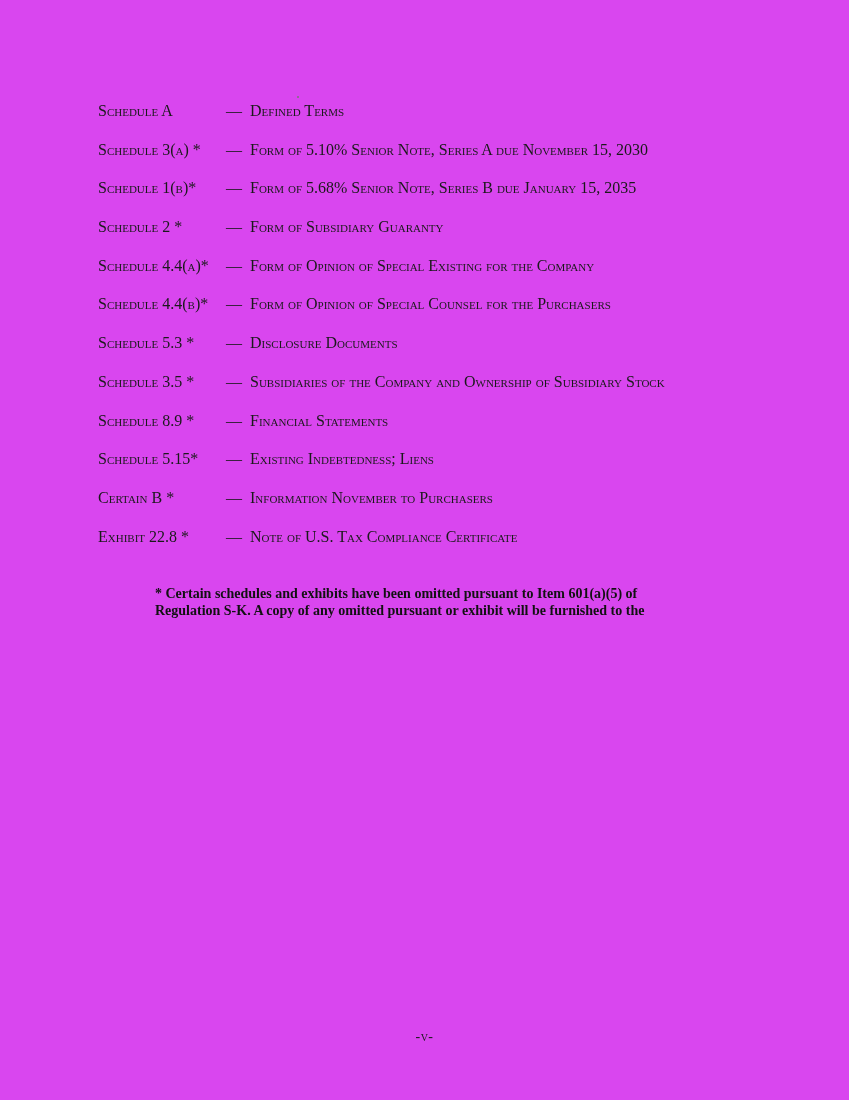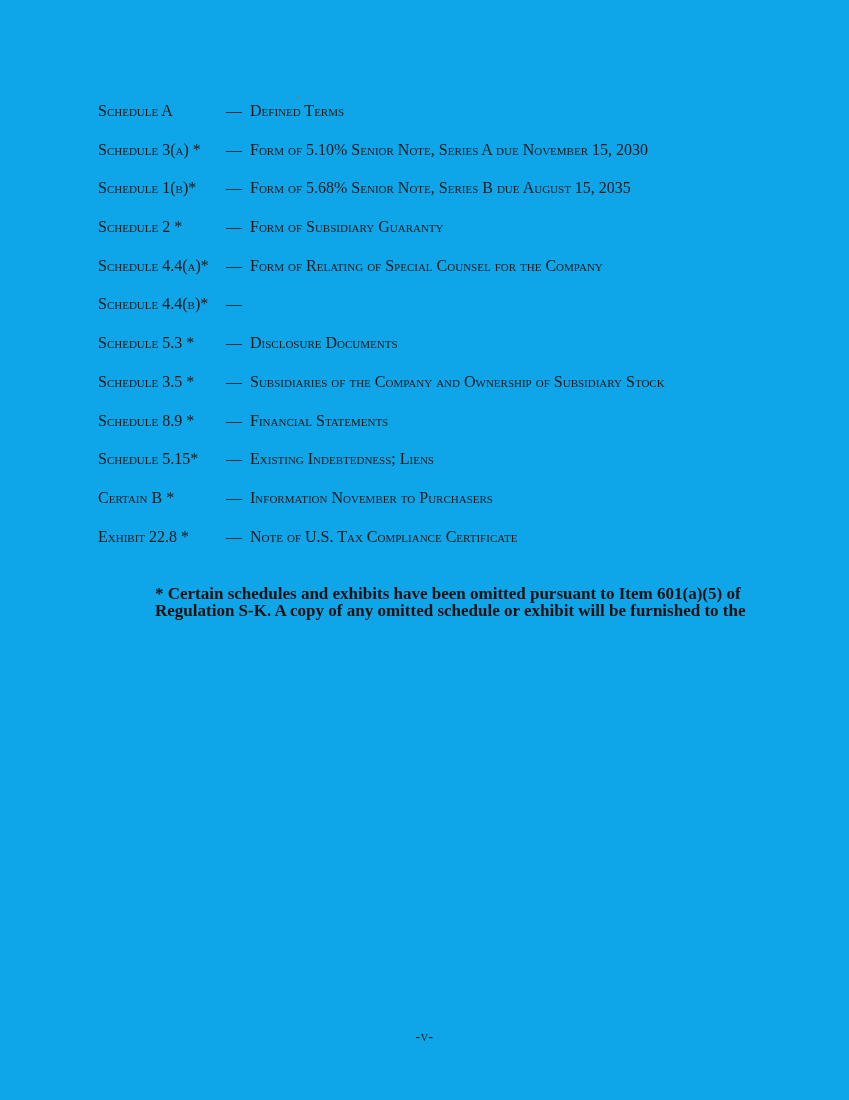--- a/index.html
+++ b/index.html
@@ -4,21 +4,21 @@
 <style>
   html, body {
     margin: 0;
     padding: 0;
     background: #ffffff;
   }
   .page {
     position: relative;
     width: 849px;
     height: 1100px;
-    background: #0ea5e9;
+    background: #d946ef;
     font-family: "Liberation Serif", "DejaVu Serif", serif;
     color: #1a1a1a;
     overflow: hidden;
   }
   .artifact-dot {
     position: absolute;
     left: 297px;
     top: 96px;
     width: 2px;
     height: 2px;
@@ -52,23 +52,23 @@
     font-variant: normal;
   }
   .schedule-desc {
     flex: 0 0 auto;
   }
   .footnote {
     position: absolute;
     top: 585px;
     left: 155px;
     width: 504px;
-    text-align: center;
+    text-align: left;
     font-weight: bold;
-    font-size: 17px;
+    font-size: 14px;
     line-height: 17px;
     color: #111;
   }
   .footnote-line {
     white-space: nowrap;
   }
   .page-number {
     position: absolute;
     top: 1029px;
     left: 0;
@@ -96,38 +96,39 @@
 
     <div class="schedule-row">
       <span class="schedule-label">Schedule 3(a) *</span>
       <span class="schedule-dash">—</span>
       <span class="schedule-desc">Form of 5.10% Senior Note, Series A due November 15, 2030</span>
     </div>
 
     <div class="schedule-row">
       <span class="schedule-label">Schedule 1(b)*</span>
       <span class="schedule-dash">—</span>
-      <span class="schedule-desc">Form of 5.68% Senior Note, Series B due August 15, 2035</span>
+      <span class="schedule-desc">Form of 5.68% Senior Note, Series B due January 15, 2035</span>
     </div>
 
     <div class="schedule-row">
       <span class="schedule-label">Schedule 2 *</span>
       <span class="schedule-dash">—</span>
       <span class="schedule-desc">Form of Subsidiary Guaranty</span>
     </div>
 
     <div class="schedule-row">
       <span class="schedule-label">Schedule 4.4(a)*</span>
       <span class="schedule-dash">—</span>
-      <span class="schedule-desc">Form of Relating of Special Counsel for the Company</span>
+      <span class="schedule-desc">Form of Opinion of Special Existing for the Company</span>
     </div>
 
     <div class="schedule-row">
       <span class="schedule-label">Schedule 4.4(b)*</span>
       <span class="schedule-dash">—</span>
+      <span class="schedule-desc">Form of Opinion of Special Counsel for the Purchasers</span>
     </div>
 
     <div class="schedule-row">
       <span class="schedule-label">Schedule 5.3 *</span>
       <span class="schedule-dash">—</span>
       <span class="schedule-desc">Disclosure Documents</span>
     </div>
 
     <div class="schedule-row">
       <span class="schedule-label">Schedule 3.5 *</span>
@@ -156,18 +157,18 @@
     <div class="schedule-row">
       <span class="schedule-label">Exhibit 22.8 *</span>
       <span class="schedule-dash">—</span>
       <span class="schedule-desc">Note of U.S. Tax Compliance Certificate</span>
     </div>
 
   </div>
 
   <div class="footnote">
     <div class="footnote-line">* Certain schedules and exhibits have been omitted pursuant to Item 601(a)(5) of</div>
-    <div class="footnote-line">Regulation S-K. A copy of any omitted schedule or exhibit will be furnished to the</div>
+    <div class="footnote-line">Regulation S-K. A copy of any omitted pursuant or exhibit will be furnished to the</div>
   </div>
 
   <div class="page-number">-v-</div>
 
 </div>
 
 </body></html>

